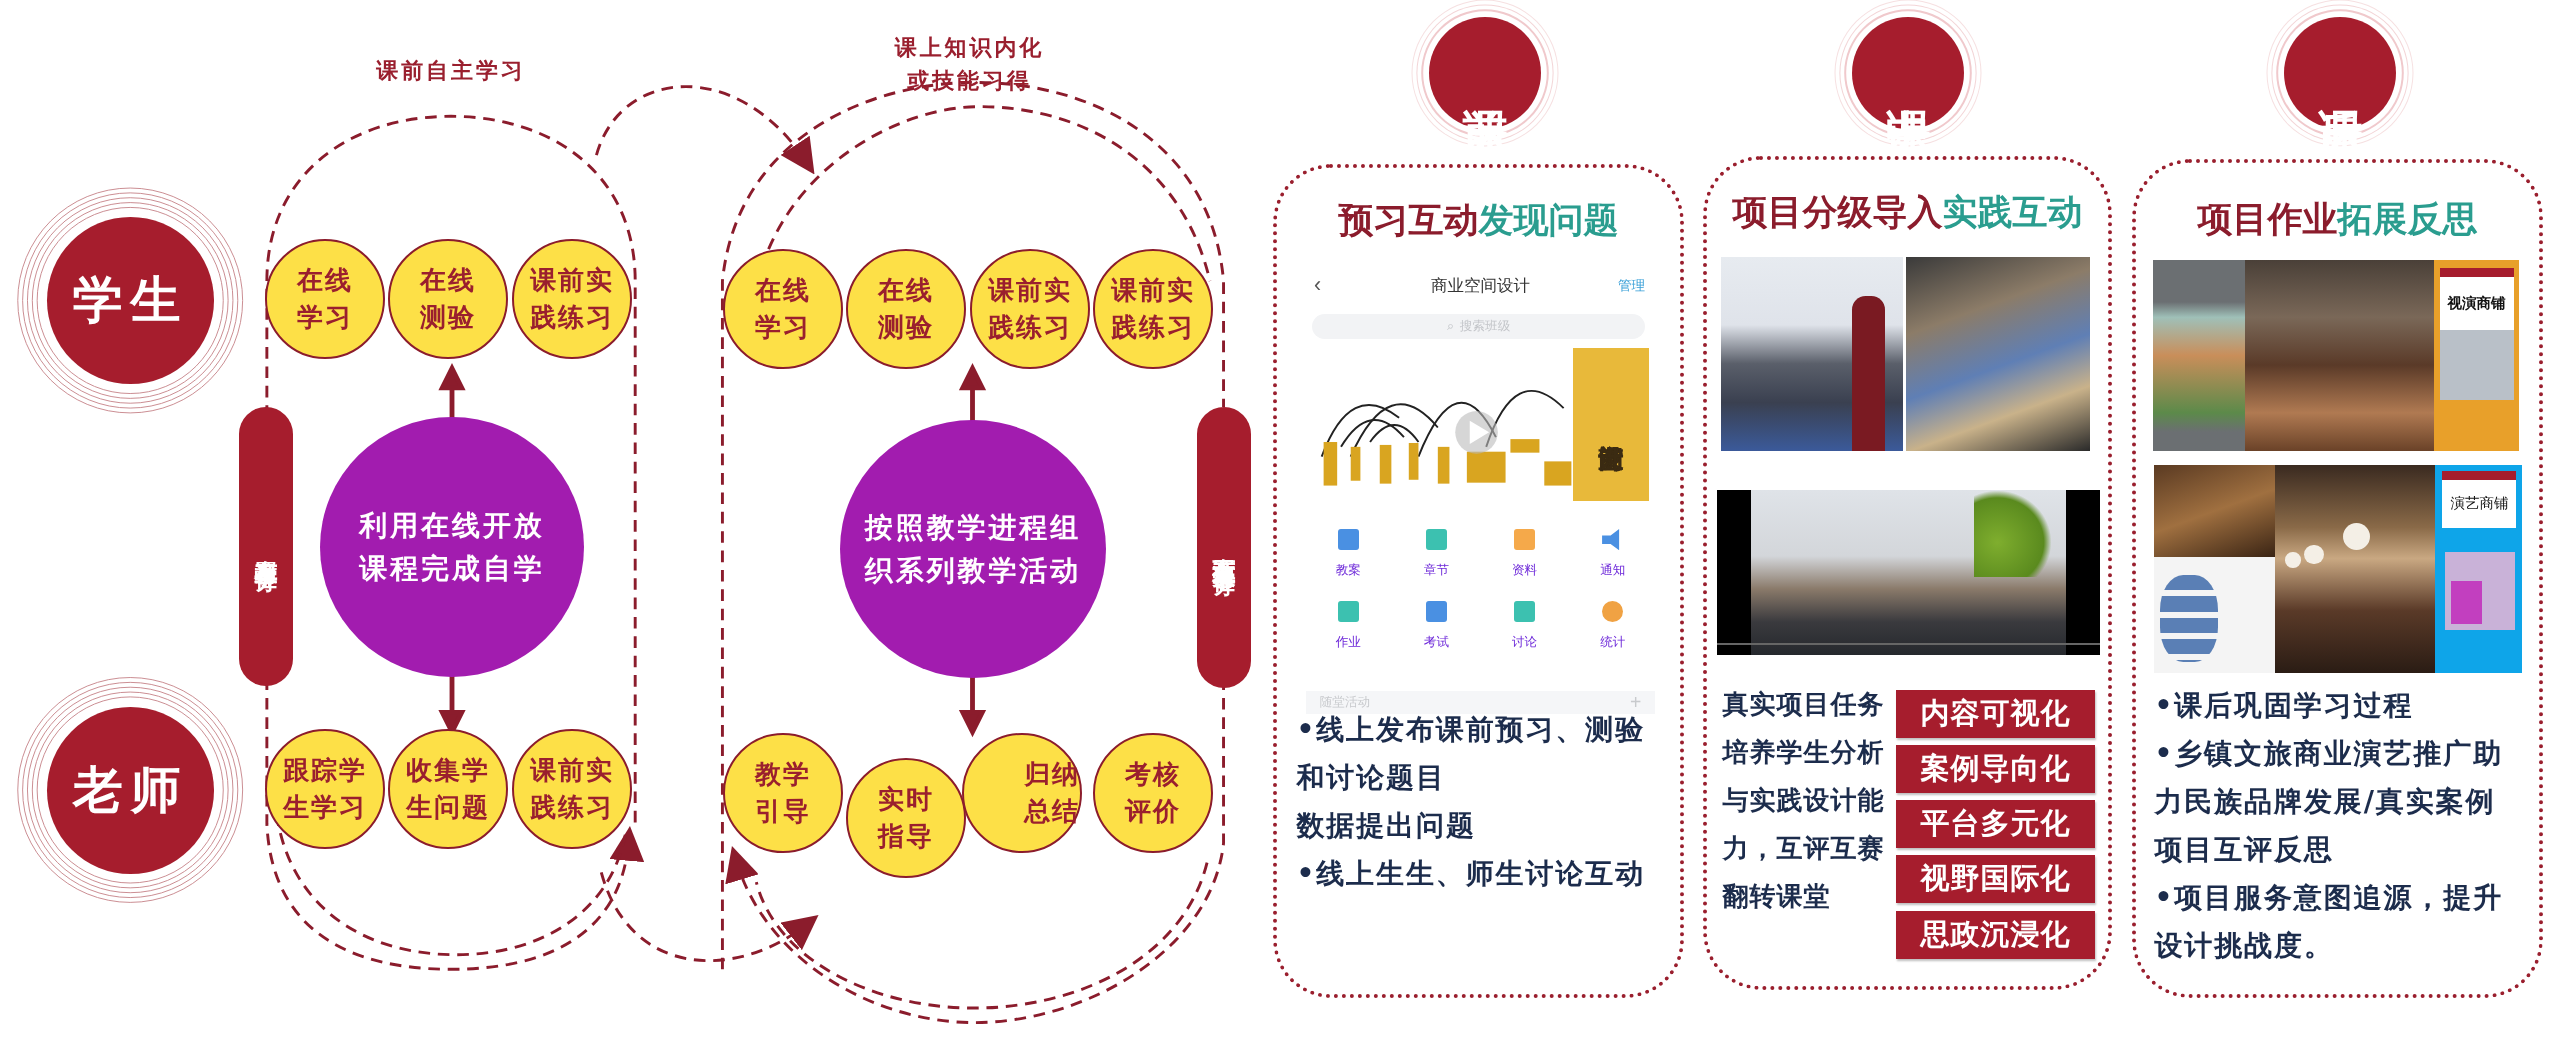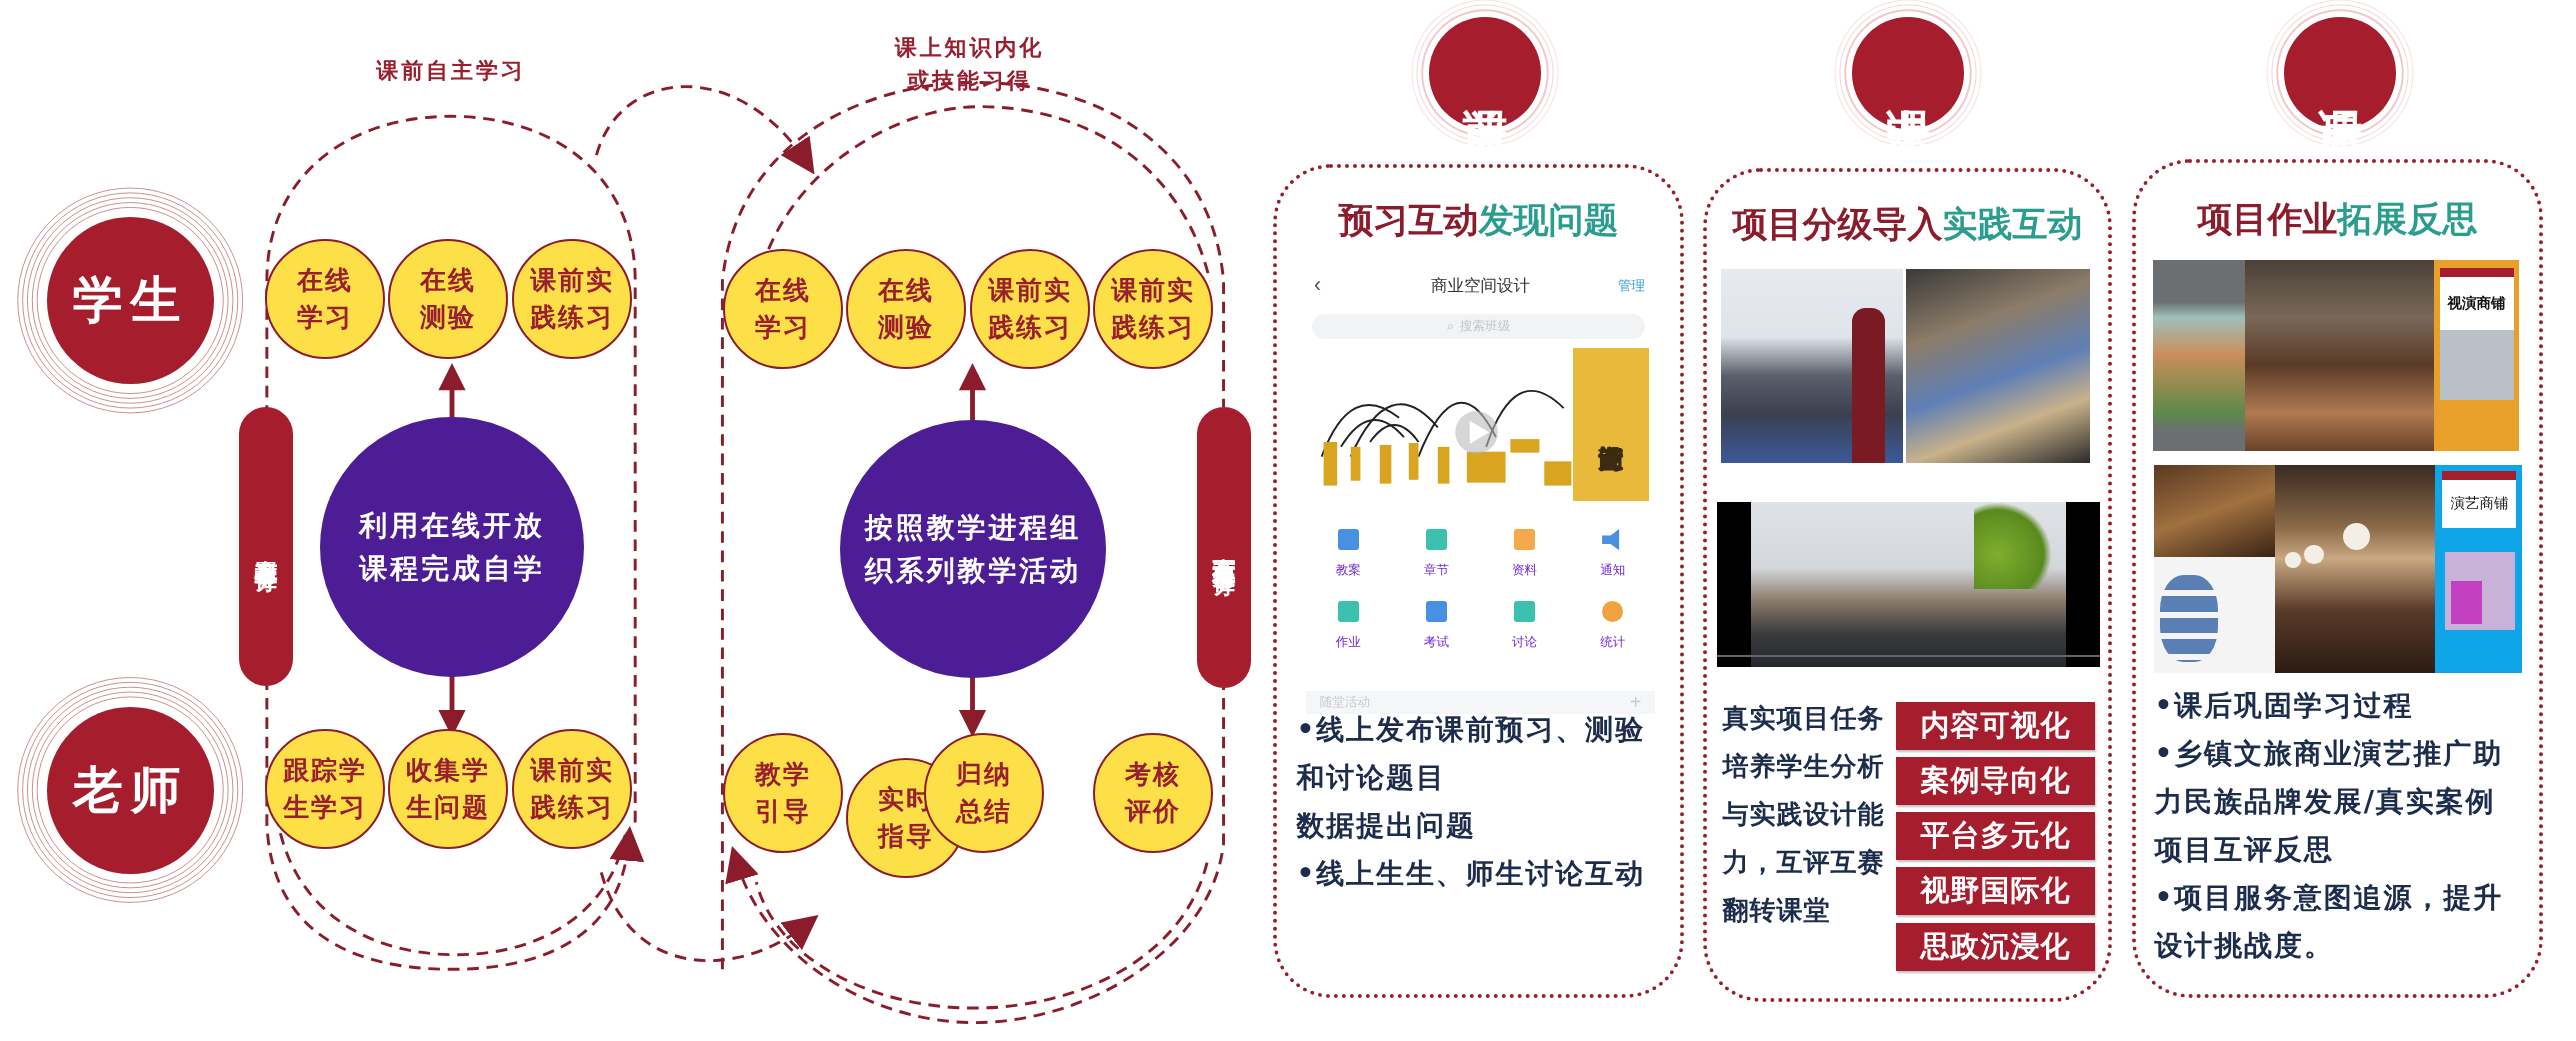--- a/index.html
+++ b/index.html
@@ -1,20 +1,20 @@
 <!DOCTYPE html>
 <html><head>
 <meta charset="utf-8">
 <style>
   html,body{margin:0;padding:0;background:#fff;}
   body{width:2576px;height:1041px;position:relative;overflow:hidden;font-family:"DejaVu Sans","Liberation Sans",sans-serif;}
   svg.diagram{position:absolute;left:0;top:0;width:2576px;height:1041px;}
   .role{position:absolute;width:167px;height:167px;border-radius:50%;background:#a61d2d;color:#fff;font-weight:bold;font-size:50px;display:flex;align-items:center;justify-content:center;letter-spacing:7.8px;}
   .small-circle{position:absolute;width:120px;height:120px;border-radius:50%;border:2.9px solid #8b1c2c;background:#fde047;color:#9a1f2e;font-weight:bold;font-size:26px;line-height:37px;display:flex;align-items:center;justify-content:center;text-align:center;box-sizing:border-box;letter-spacing:1.9px;}
-  .big-circle{position:absolute;border-radius:50%;background:#4c1d95;color:#fff;font-weight:bold;font-size:28px;line-height:43px;display:flex;align-items:center;justify-content:center;text-align:center;letter-spacing:2.9px;}
+  .big-circle{position:absolute;border-radius:50%;background:#a21caf;color:#fff;font-weight:bold;font-size:28px;line-height:43px;display:flex;align-items:center;justify-content:center;text-align:center;letter-spacing:2.9px;}
   .pill{position:absolute;width:54px;border-radius:27px;background:#a61d2d;color:#fff;font-weight:bold;font-size:23px;line-height:33px;display:flex;align-items:center;justify-content:center;writing-mode:vertical-rl;text-orientation:upright;letter-spacing:1.9px;}
   .phase-label{position:absolute;color:#9a1f2e;font-weight:bold;font-size:22px;text-align:center;line-height:33px;letter-spacing:2.9px;}
   .phase-circle{position:absolute;width:112px;height:112px;border-radius:50%;background:#a61d2d;color:#fff;font-weight:bold;font-size:45px;line-height:52px;display:flex;align-items:center;justify-content:center;text-align:center;writing-mode:vertical-rl;text-orientation:upright;box-shadow:0 0 0 5.8px #fff,0 0 0 7.8px #f0c9cc,0 0 0 11.6px #fff,0 0 0 12.6px #f3d5d7,0 0 0 16.5px #fff,0 0 0 17.5px #f6e0e1;}
   .card{position:absolute;border:4.8px dotted #9a1f2e;border-radius:58px;box-sizing:border-box;background:#fff;}
   .card-title{position:absolute;left:0;right:0;text-align:center;font-weight:bold;font-size:35px;color:#8b1c2c;}
   .card-title .accent{color:#2a9d8f;}
   .bullets{position:absolute;color:#1c2c4c;font-weight:bold;font-size:28px;line-height:48px;letter-spacing:1.9px;}
   .phone{position:absolute;background:#fff;font-family:"Liberation Sans",sans-serif;}
   .phone .hdr{position:absolute;left:0;right:0;top:5.8px;height:39px;display:flex;align-items:center;justify-content:center;font-size:16.5px;color:#333;}
   .phone .back{position:absolute;left:19.4px;top:11.6px;font-size:21.3px;color:#555;}
@@ -182,21 +182,21 @@
       <div>教学</div>
       <div>引导</div>
     </div>
 </div>
 <div class="small-circle" style="left:846px;top:758px;text-align:center;">
   <div>
       <div>实时</div>
       <div>指导</div>
     </div>
 </div>
-<div class="small-circle" style="left:924px;top:733px;">
+<div class="small-circle" style="left:962px;top:733px;justify-content:flex-end;">
   <div>
       <div>归纳</div>
       <div>总结</div>
     </div>
 </div>
 <div class="small-circle" style="left:1093px;top:733px;">
   <div>
       <div>考核</div>
       <div>评价</div>
     </div>
@@ -285,21 +285,21 @@
   </div>
 
   <div class="bullets" style="left:19.4px;top:538px;width:378px;">
     <div>•线上发布课前预习、测验</div>
     <div>和讨论题目</div>
     <div>数据提出问题</div>
     <div>•线上生生、师生讨论互动</div>
   </div>
 </div>
 
-<div class="card" style="left:1703px;top:168px;width:409px;height:834px;">
+<div class="card" style="left:1703px;top:156px;width:409px;height:834px;font-family:Liberation Mono, monospace;">
   <div class="card-title" style="top:29px;">
     <span>项目分级导入</span><span class="accent">实践互动</span>
   </div>
   <div class="photo" style="left:13.6px;top:97px;width:182px;height:194px;background:linear-gradient(180deg,#e7ebf0 0%,#dfe3ea 35%,#5a5f6a 55%,#3a4050 75%,#3b5a9a 100%);">
     <div style="position:absolute;right:17.5px;top:39px;width:33px;height:155px;background:#7a1a22;border-radius:13.6px 13.6px 0 0;"></div>
   </div>
   <div class="photo" style="left:199px;top:97px;width:184px;height:194px;background:linear-gradient(160deg,#3a3a3a 0%,#8c7c68 30%,#5f7fb5 55%,#c9b28a 75%,#2a2a2a 100%);"></div>
   <div class="photo" style="left:9.7px;top:330px;width:383px;height:165px;background:#000;">
     <div style="position:absolute;left:34px;top:0;width:315px;height:165px;background:linear-gradient(180deg,#dfe3e8 0%,#d3d6da 40%,#8a7a6a 60%,#3a3a3e 80%,#25282d 100%);"></div>
     <div style="position:absolute;right:48px;top:0;width:78px;height:87px;background:radial-gradient(ellipse at 30% 60%,#7fae2e 0%,#5a8a1e 60%,transparent 70%);"></div>

